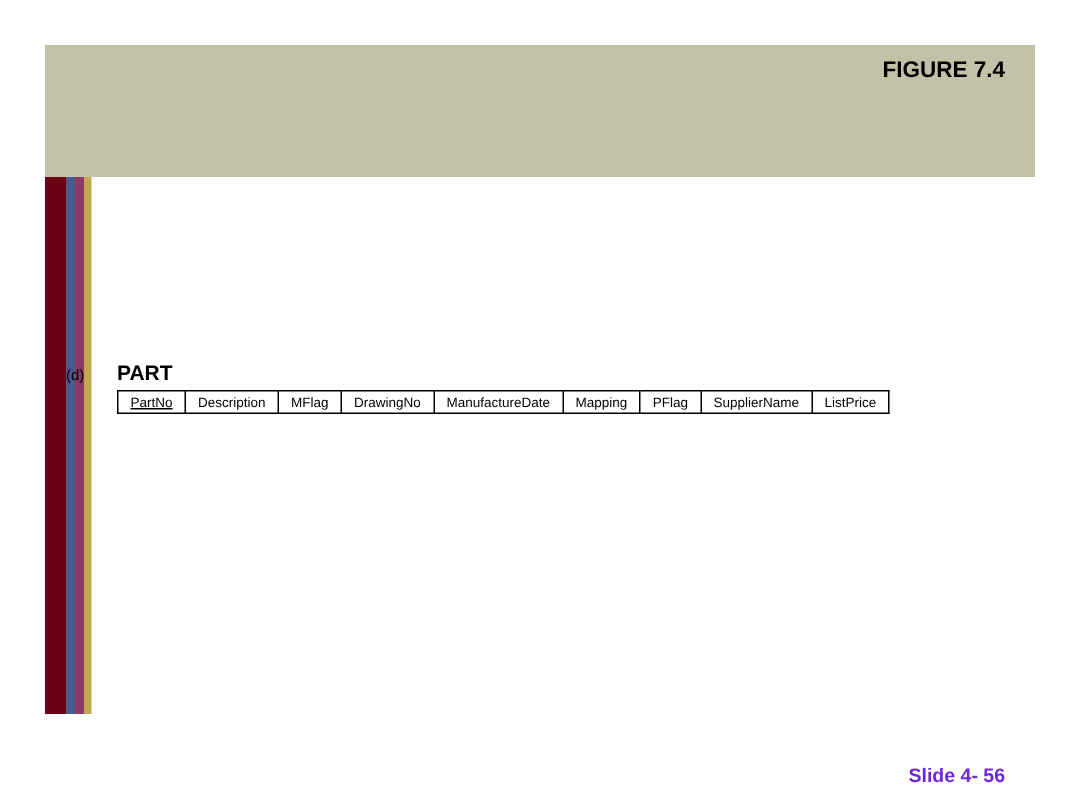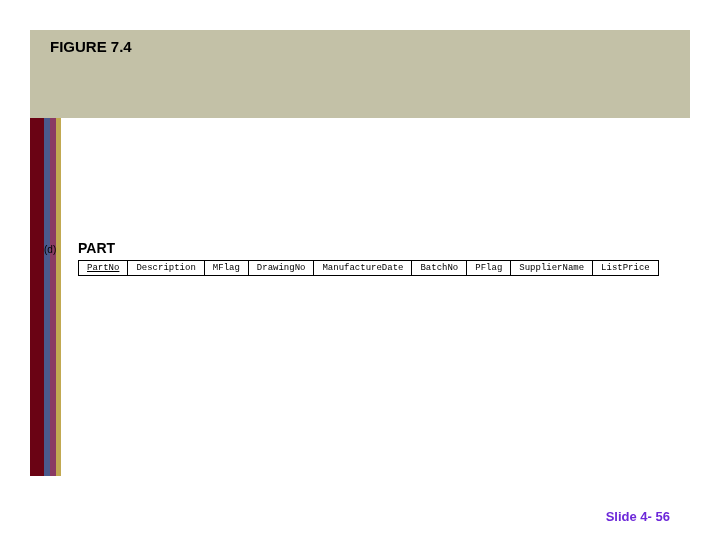--- a/index.html
+++ b/index.html
@@ -17,20 +17,21 @@
     left: 30px;
     right: 30px;
     height: 88px;
     background: #c3c1a7;
     padding: 8px 20px;
   }
   .header .fig-number {
     font-weight: bold;
     font-size: 15px;
     color: #000;
+    text-align: right;
   }
   .header .fig-caption {
     font-size: 15px;
     color: #000;
     line-height: 1.3;
     margin-top: 2px;
   }
   .stripes {
     position: absolute;
     top: 118px;
@@ -67,21 +68,20 @@
   .schema-table {
     margin-left: 34px;
     border-collapse: collapse;
     font-size: 9px;
   }
   .schema-table td {
     border: 1px solid #000;
     padding: 2px 8px;
     white-space: nowrap;
     text-align: center;
-    font-family: Liberation Mono, monospace;
   }
   .underline { text-decoration: underline; }
   .footer {
     position: absolute;
     bottom: 16px;
     right: 50px;
     font-size: 13px;
     font-weight: bold;
     color: #6d28d9;
   }
@@ -106,21 +106,21 @@
     <span class="part-label">PART</span>
   </div>
   <table class="schema-table">
     <tbody>
         <tr>
       <td><span class="underline">PartNo</span></td>
       <td>Description</td>
       <td>MFlag</td>
       <td>DrawingNo</td>
       <td>ManufactureDate</td>
-      <td>BatchNo</td>
+      <td>Mapping</td>
       <td>PFlag</td>
       <td>SupplierName</td>
       <td>ListPrice</td>
     </tr>
   </tbody>
     </table>
 </div>
 
 <div class="footer">Slide 4- 56</div>
 

